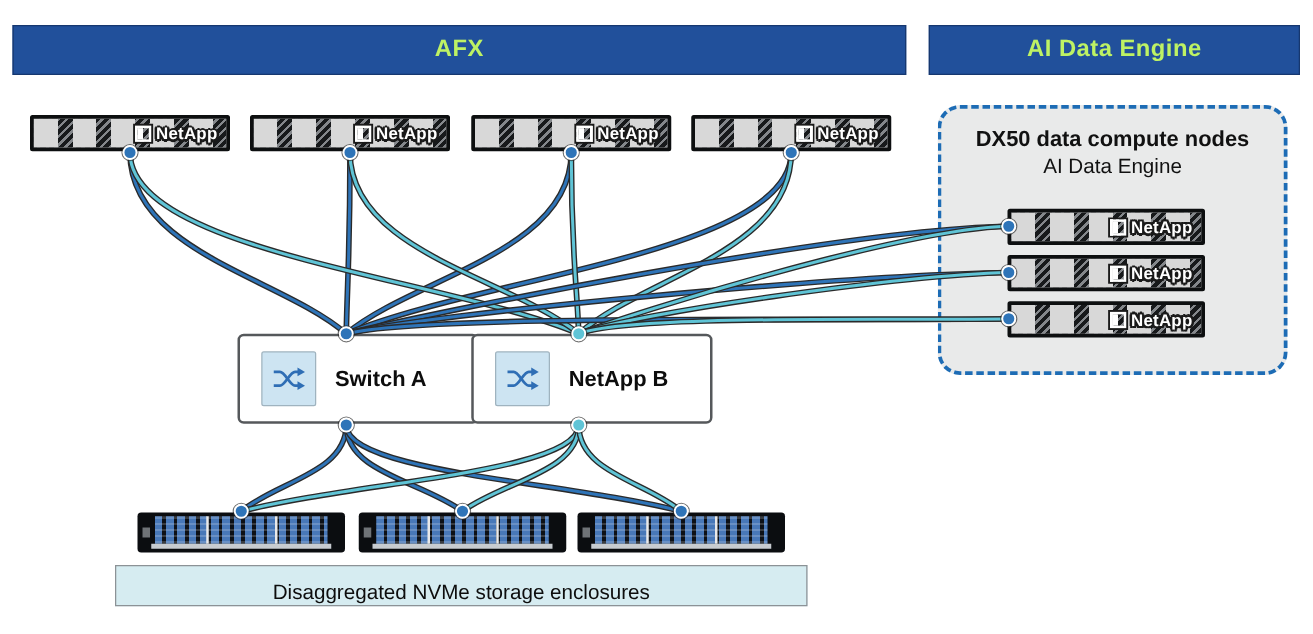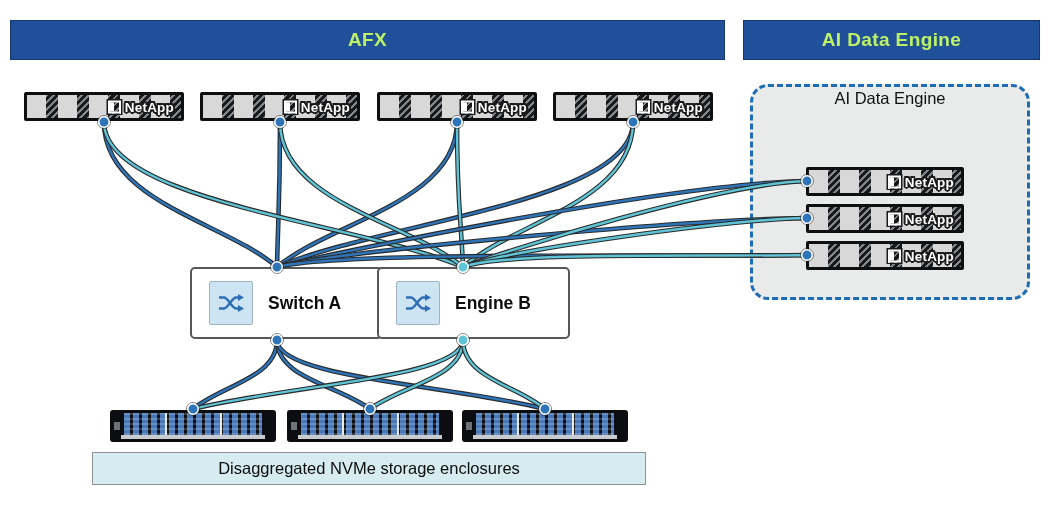--- a/index.html
+++ b/index.html
@@ -37,21 +37,21 @@
   .enc{position:absolute;top:410px;width:166px;height:32px;background:#0b0d10;border-radius:3px;}
   .enc .drives{position:absolute;left:14px;right:14px;top:3px;bottom:7px;
         background:
           repeating-linear-gradient(0deg,rgba(255,255,255,.18) 0 2px,rgba(0,0,0,0) 2px 5px),
           repeating-linear-gradient(90deg,#4878b8 0 6px,#0d1117 6px 9px);}
   .enc .rail{position:absolute;left:11px;right:11px;bottom:3px;height:4px;background:#c8ccd0;}
   .enc .sep{position:absolute;top:3px;bottom:7px;width:2px;background:#e9e9e9;}
   .enc .btn{position:absolute;left:4px;top:12px;width:6px;height:8px;background:#6f7377;}
   
   .caption{position:absolute;left:92px;top:452px;width:554px;height:33px;box-sizing:border-box;
-           background:#d6ecf1;border:1.5px solid #8c9296;display:flex;align-items:center;justify-content:center;
+           background:#d6ecf1;border:1.5px solid #8c9296;display:flex;align-items:flex-end;justify-content:center;
            font-size:16.5px;color:#0d0d0d;}
   
   #wires{position:absolute;left:0;top:0;z-index:6;pointer-events:none;}
   .z1{z-index:1;} .z2{z-index:2;}
 </style>
 </head>
 <body>
 
 <div class="canvas">
 
@@ -81,20 +81,21 @@
       </span>
   </div>
   <div class="nnode z2" style="left:553px;top:92px;width:160px;">
     <span class="nbrand">
         <span class="nmark"></span>
         <span class="nword">NetApp</span>
       </span>
   </div>
 
   <div class="dxbox z1">
+    <div class="dxtitle">DX50 data compute nodes</div>
     <div class="dxsub">AI Data Engine</div>
   </div>
   <div class="nnode z2" style="left:806px;top:167px;width:158px;">
     <span class="nbrand">
         <span class="nmark"></span>
         <span class="nword">NetApp</span>
       </span>
   </div>
   <div class="nnode z2" style="left:806px;top:204px;width:158px;">
     <span class="nbrand">
@@ -122,21 +123,21 @@
   </div>
   <div class="switch z2" style="left:377px;">
     <span class="swicon">
       <svg width="28" height="20" viewBox="0 0 28 20">
         <path d="M2,4.5 h5 c4,0 8,11 12,11 h3" fill="none" stroke="#2f6eb5" stroke-width="2.3"></path>
         <path d="M2,15.5 h5 c4,0 8,-11 12,-11 h3" fill="none" stroke="#2f6eb5" stroke-width="2.3"></path>
         <polygon points="21,1 27,4.5 21,8" fill="#2f6eb5"></polygon>
         <polygon points="21,12 27,15.5 21,19" fill="#2f6eb5"></polygon>
       </svg>
     </span>
-    <span class="swlabel">Engine B</span>
+    <span class="swlabel">NetApp B</span>
   </div>
 
   <div class="enc z2" style="left:110px;">
     <span class="btn"></span>
     <span class="drives"></span>
     <span class="sep" style="left:33%;"></span>
     <span class="sep" style="left:66%;"></span>
     <span class="rail"></span>
   </div>
   <div class="enc z2" style="left:287px;">

